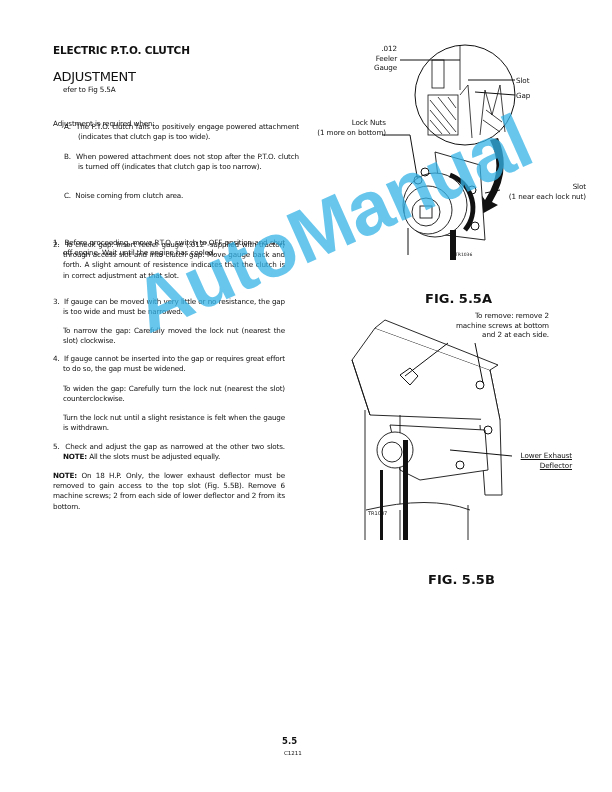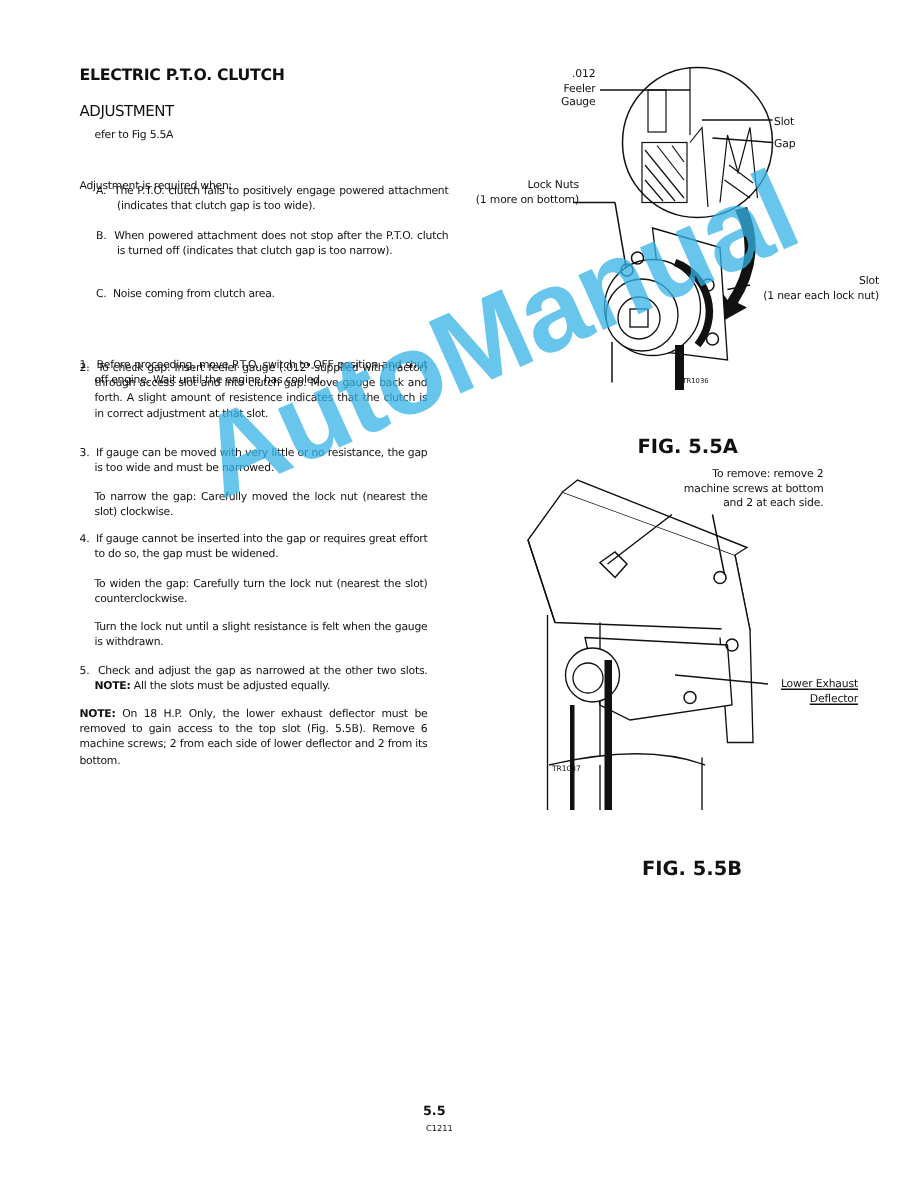--- a/index.html
+++ b/index.html
@@ -1,20 +1,20 @@
 <!DOCTYPE html>
 <html><head>
 <meta charset="utf-8">
 <style>
   html, body { margin:0; padding:0; background:#ffffff; }
   body { width:612px; height:792px; position:relative; overflow:hidden;
          font-family:"DejaVu Sans", sans-serif; color:#111; }
   .abs { position:absolute; }
   .title { left:53px; top:44px; font-size:10.5px; font-weight:bold; letter-spacing:-0.2px; }
-  .sub { left:53px; top:69px; font-size:10px; letter-spacing:-0.3px; }
+  .sub { left:53px; top:69px; font-size:13px; letter-spacing:-0.3px; }
   .txt { font-size:7.2px; line-height:10.2px; letter-spacing:-0.15px; text-align:justify; }
   .lead { left:53px; width:232px; }
   .lettered { left:64px; width:221px; padding-left:14px; text-indent:-14px; }
   .num { left:53px; width:232px; padding-left:10px; text-indent:-10px; box-sizing:border-box; }
   .indent { left:63px; width:222px; }
   b { font-weight:bold; }
   .lbl { font-size:7.2px; line-height:9.5px; text-align:right; letter-spacing:-0.1px; }
   .fig { font-size:13px; font-weight:bold; }
   .pagenum { left:282px; top:736px; font-size:8.5px; font-weight:bold; }
   .code { left:284px; top:750px; font-size:5.5px; }

